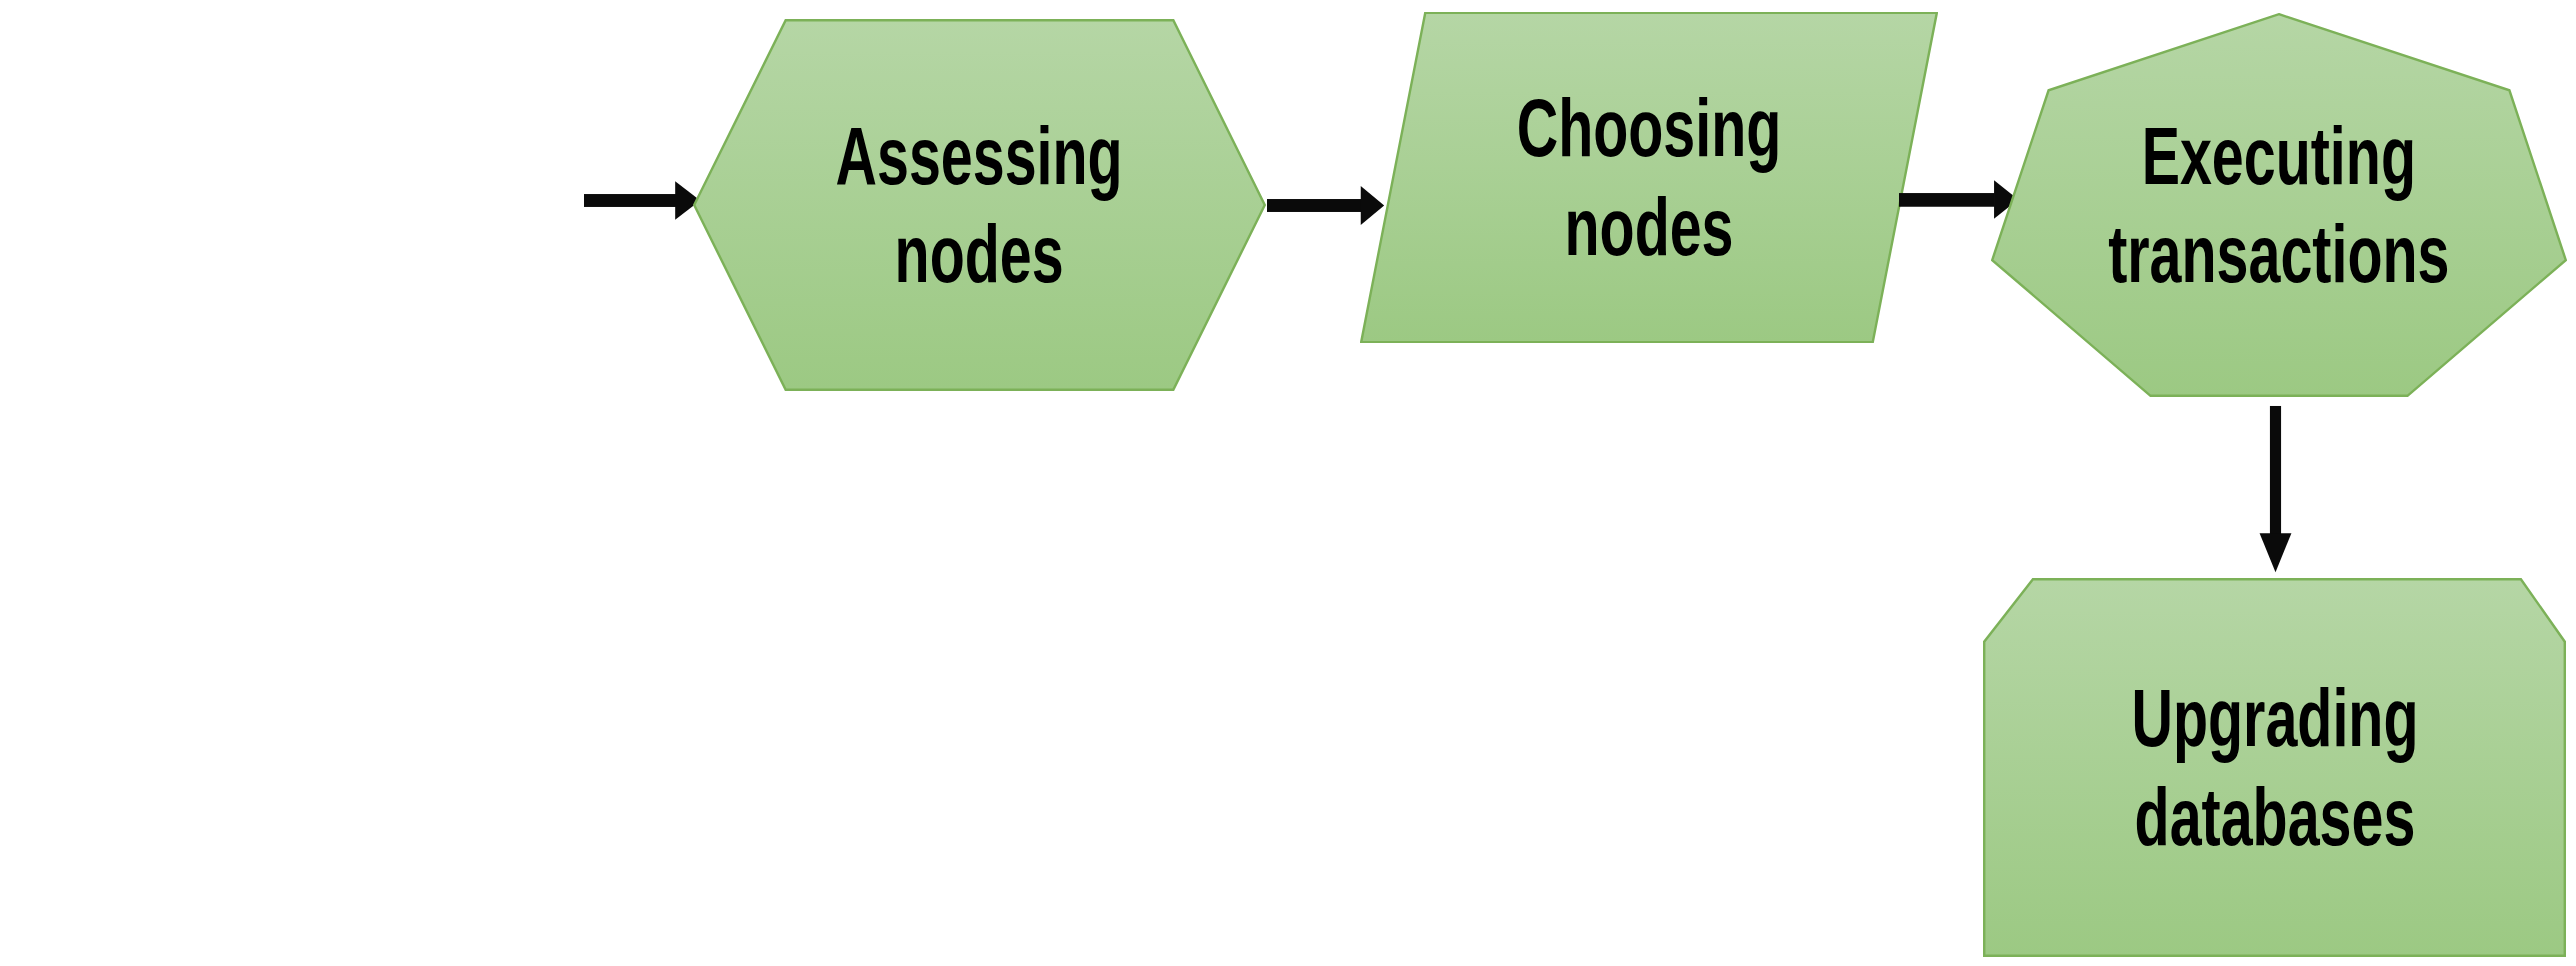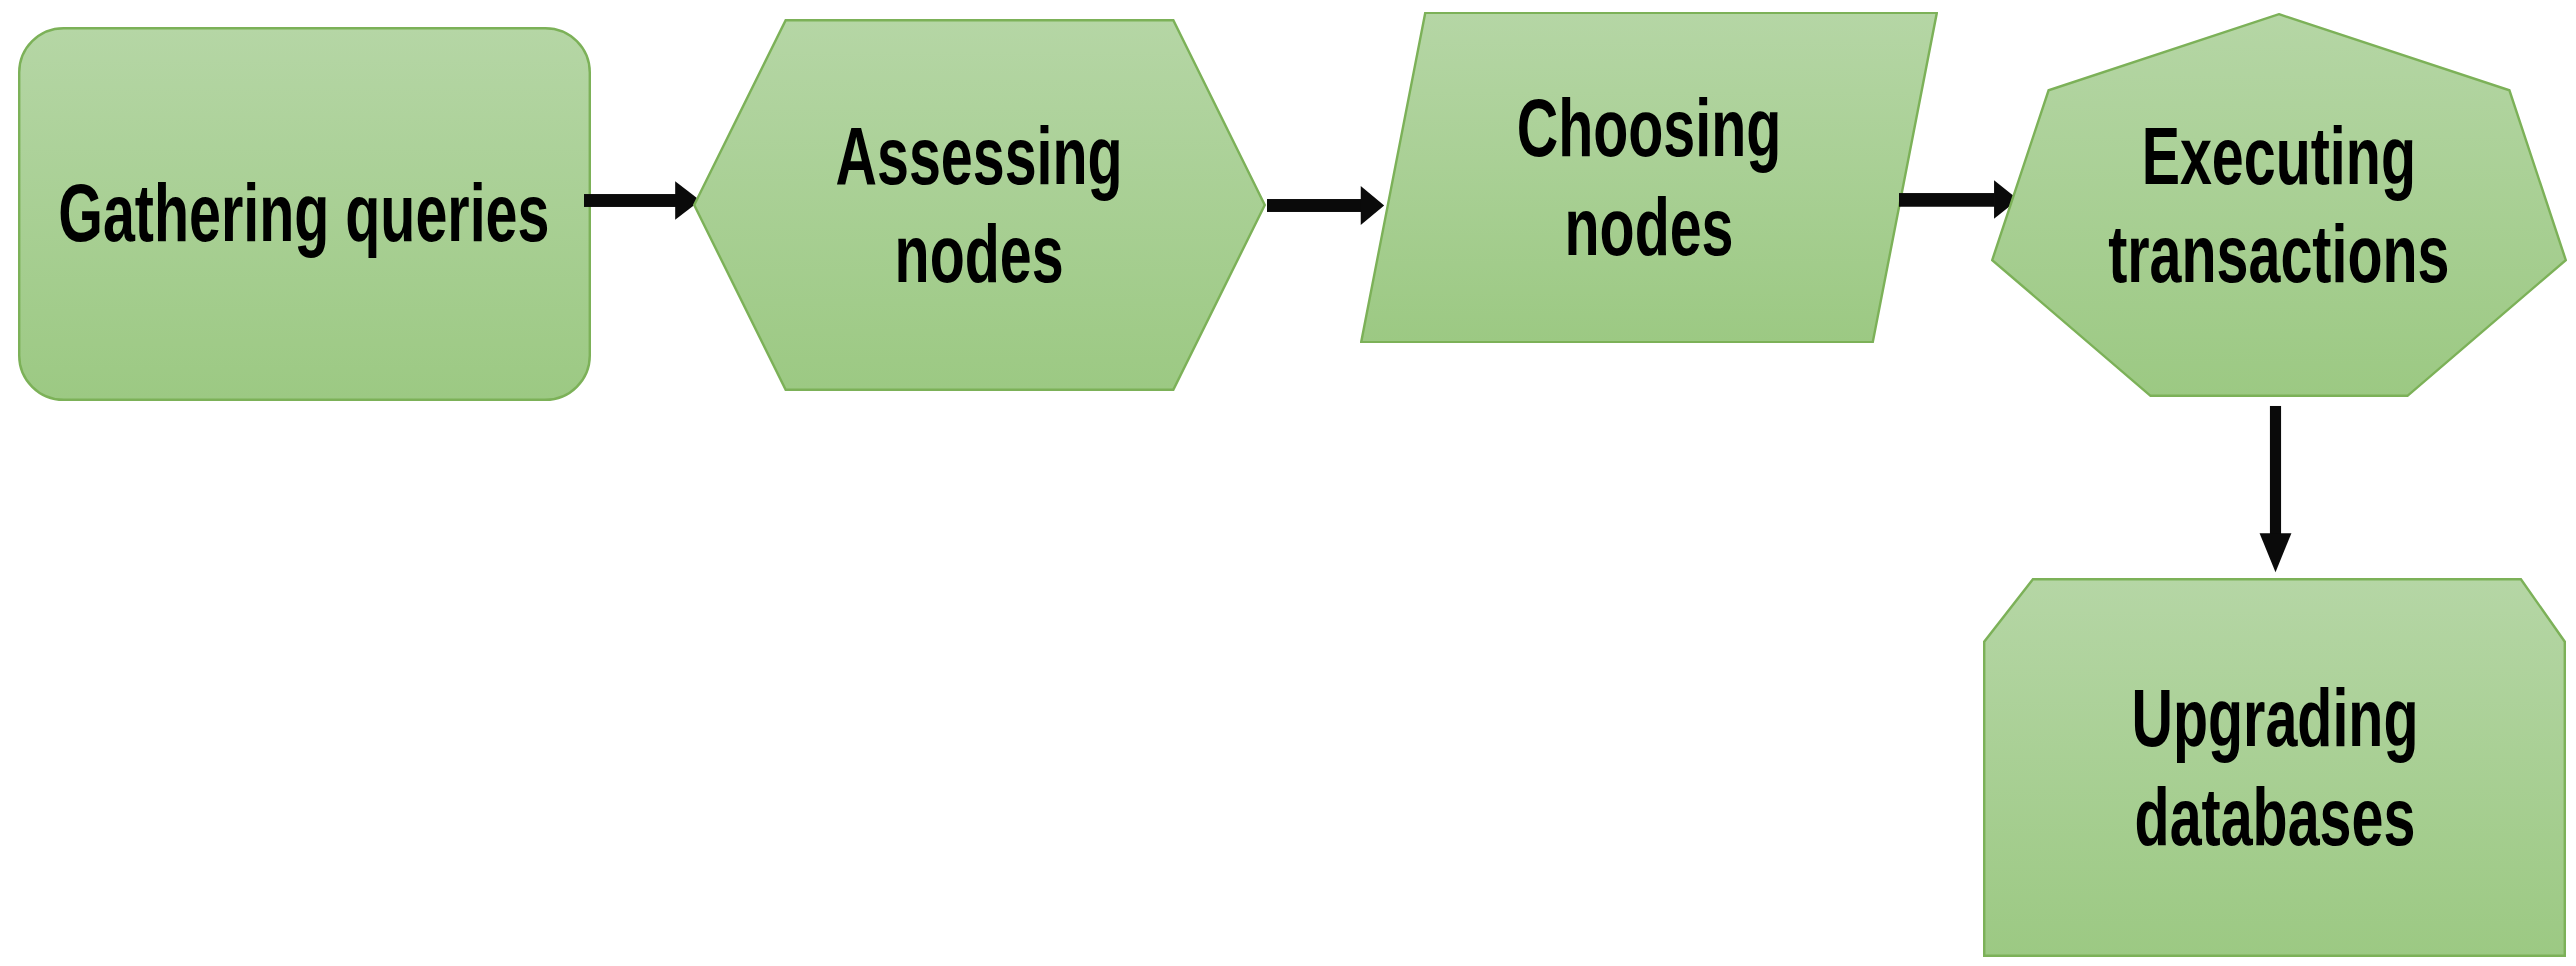--- a/index.html
+++ b/index.html
@@ -54,28 +54,20 @@
 
   <svg width="0" height="0" style="position:absolute" aria-hidden="true">
     <defs>
       <linearGradient id="nodeGrad" x1="0" y1="0" x2="0" y2="1">
         <stop offset="0" stop-color="#b5d6a5"></stop>
         <stop offset="1" stop-color="#9cc983"></stop>
       </linearGradient>
     </defs>
   </svg>
 
-  <div class="node" style="left:17.7px; top:26.6px; width:573px; height:374px;">
-    <svg class="shape" viewBox="0 0 711 464" preserveAspectRatio="none">
-      <rect x="1.5" y="1.5" width="708" height="461" rx="55" ry="55" fill="url(#nodeGrad)" stroke="#7cb158" stroke-width="3"></rect>
-    </svg>
-    <div class="label">
-      <span class="inner">Gathering queries</span>
-    </div>
-  </div>
 
   <svg class="arrow" style="left:584px; top:181px;" width="117" height="39" viewBox="0 0 145 48">
     <rect x="0" y="16" width="114" height="16" fill="#0a0a0a"></rect>
     <polygon points="113,0 144,24 113,48" fill="#0a0a0a"></polygon>
   </svg>
 
   <div class="node" style="left:693px; top:19px; width:573px; height:372px;">
     <svg class="shape" viewBox="0 0 711 462" preserveAspectRatio="none">
       <polygon points="115,1.5 596,1.5 709.5,231 596,460.5 115,460.5 1.5,231" fill="url(#nodeGrad)" stroke="#7cb158" stroke-width="3"></polygon>
     </svg>

